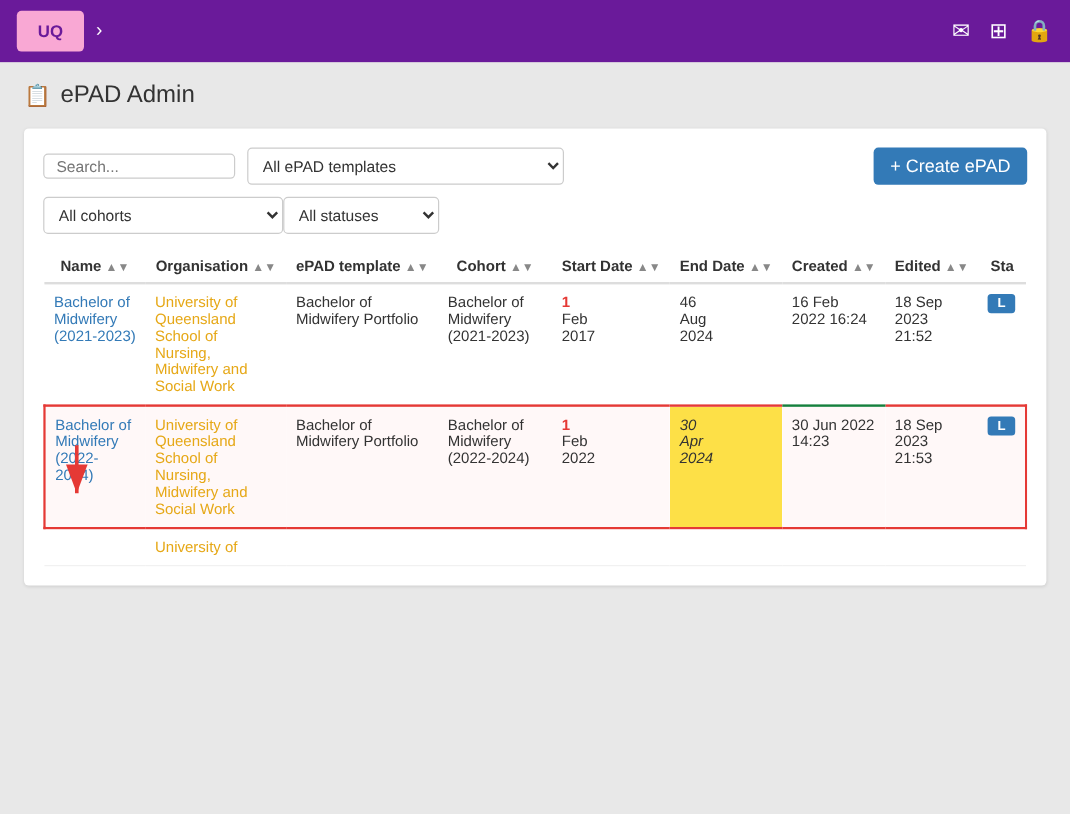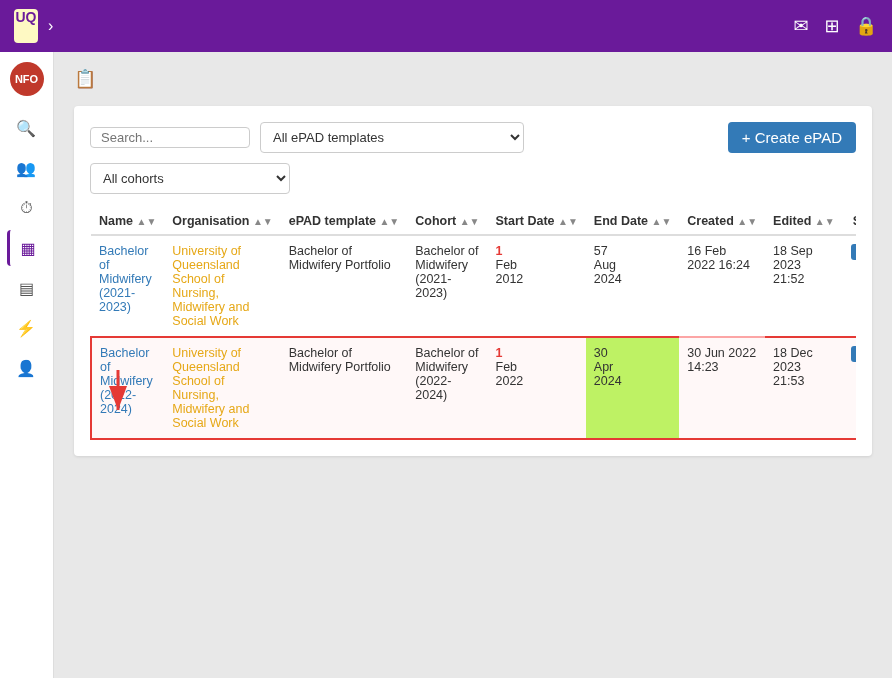--- a/index.html
+++ b/index.html
@@ -9,24 +9,24 @@
     .top-bar {
       background: #6a1a9a;
       height: 52px;
       display: flex;
       align-items: center;
       justify-content: space-between;
       padding: 0 14px;
     }
     .top-bar-left { display: flex; align-items: center; gap: 10px; }
     .top-bar-logo {
-      width: 24px; height: 34px;
-      background: #fef9c3;
-      border-radius: 4px;
-      display: flex; align-items: flex-start; justify-content: center;
+      width: 56px; height: 34px;
+      background: #f9a8d4;
+      border-radius: 4px;
+      display: flex; align-items: center; justify-content: center;
       color: #6a1a9a; font-weight: bold; font-size: 14px;
     }
     .top-bar-chevron { color: white; font-size: 16px; cursor: pointer; }
     .top-bar-right { display: flex; align-items: center; gap: 16px; }
     .top-bar-icon { color: white; font-size: 18px; cursor: pointer; }
 
     
     .layout { display: flex; height: calc(678px - 52px); }
 
     
@@ -182,70 +182,50 @@
   </div>
   <div class="top-bar-right">
     <span class="top-bar-icon">✉</span>
     <span class="top-bar-icon">⊞</span>
     <span class="top-bar-icon">🔒</span>
   </div>
 </div>
 
 <div class="layout">
 
-  <div class="sidebar">
-    <div class="sidebar-avatar">
-      <span>NFO</span>
-    </div>
-    <div class="sidebar-item">
-      <span>🔍</span>
-    </div>
-    <div class="sidebar-item">
-      <span>👥</span>
-    </div>
-    <div class="sidebar-item">
-      <span>⏱</span>
-    </div>
-    <div class="sidebar-item active">
-      <span>▦</span>
-    </div>
-    <div class="sidebar-item">
-      <span>▤</span>
-    </div>
-    <div class="sidebar-item">
-      <span>⚡</span>
-    </div>
-    <div class="sidebar-item">
-      <span>👤</span>
-    </div>
-  </div>
 
   <div class="main-content">
 
     <div class="page-title">
       <span class="page-title-icon">📋</span>
+      <span>ePAD Admin</span>
     </div>
 
     <div class="card">
 
       <div class="filter-row">
         <input class="search-input" type="text" placeholder="Search..." style="">
         <select class="select-wide select-templates">
           <option>All ePAD templates</option>
           <option>Bachelor Midwifery Portfolio</option>
         </select>
         <button class="btn-create">
           <span>+ Create ePAD</span>
         </button>
       </div>
 
       <div class="filter-row2">
         <select class="select-wide select-cohorts">
           <option>All cohorts</option>
         </select>
+        <select class="select-wide select-statuses">
+          <option>All statuses</option>
+          <option>Live</option>
+          <option>Draft</option>
+        </select>
       </div>
 
       <div class="table-wrap">
         <div style="position:relative;">
 
           <svg style="position:absolute; left:8px; top:162px; width:50px; height:60px; z-index:10; overflow:visible;">
             <defs>
               <marker id="arrowhead" markerWidth="8" markerHeight="6" refX="8" refY="3" orient="auto">
                 <polygon points="0 0, 8 3, 0 6" fill="#e53935"></polygon>
               </marker>
@@ -294,24 +274,24 @@
                 </td>
                 <td class="col-template">
                   <span>Bachelor of Midwifery Portfolio</span>
                 </td>
                 <td class="col-cohort">
                   <span>Bachelor of Midwifery (2021-2023)</span>
                 </td>
                 <td class="col-start">
                   <span style="color:#e53935; font-weight:bold;">1</span><br>
                   <span>Feb</span><br>
-                  <span>2012</span>
+                  <span>2017</span>
                 </td>
                 <td class="col-end">
-                  <span>57</span><br>
+                  <span>46</span><br>
                   <span>Aug</span><br>
                   <span>2024</span>
                 </td>
                 <td class="col-created">16 Feb 2022 16:24</td>
                 <td class="col-edited">18 Sep 2023 21:52</td>
                 <td class="col-status">
                   <span class="status-badge status-live">L</span>
                 </td>
               </tr>
 
@@ -326,32 +306,45 @@
                   <span>Bachelor of Midwifery Portfolio</span>
                 </td>
                 <td class="col-cohort" style="border-top: 2px solid #e53935; border-bottom: 2px solid #e53935; background:#fff8f8;">
                   <span>Bachelor of Midwifery (2022-2024)</span>
                 </td>
                 <td class="col-start" style="border-top: 2px solid #e53935; border-bottom: 2px solid #e53935; background:#fff8f8;">
                   <span style="color:#e53935; font-weight:bold;">1</span><br>
                   <span>Feb</span><br>
                   <span>2022</span>
                 </td>
-                <td class="col-end" style="border-top: 2px solid #e53935; border-bottom: 2px solid #e53935; background:#bef264;">
+                <td class="col-end" style="border-top: 2px solid #e53935; border-bottom: 2px solid #e53935; background:#fde047;font-style:italic;">
                   <span>30</span><br>
                   <span>Apr</span><br>
                   <span>2024</span>
                 </td>
-                <td class="col-created" style="border-top: 2px solid #fca5a5; border-bottom: 2px solid #e53935; background:#fff8f8;">30 Jun 2022 14:23</td>
-                <td class="col-edited" style="border-top: 2px solid #e53935; border-bottom: 2px solid #e53935; background:#fff8f8;">18 Dec 2023 21:53</td>
+                <td class="col-created" style="border-top: 2px solid #15803d; border-bottom: 2px solid #e53935; background:#fff8f8;">30 Jun 2022 14:23</td>
+                <td class="col-edited" style="border-top: 2px solid #e53935; border-bottom: 2px solid #e53935; background:#fff8f8;">18 Sep 2023 21:53</td>
                 <td class="col-status" style="border-right: 2px solid #e53935; border-top: 2px solid #e53935; border-bottom: 2px solid #e53935; background:#fff8f8;">
                   <span class="status-badge status-live">L</span>
                 </td>
               </tr>
 
+              <tr>
+                <td class="col-name"></td>
+                <td class="col-org">
+                  <a class="link-yellow" href="#">University of</a>
+                </td>
+                <td class="col-template"></td>
+                <td class="col-cohort"></td>
+                <td class="col-start"></td>
+                <td class="col-end"></td>
+                <td class="col-created"></td>
+                <td class="col-edited"></td>
+                <td class="col-status"></td>
+              </tr>
 
             </tbody>
           </table>
         </div>
       </div>
 
     </div>
   </div>
 </div>
 

